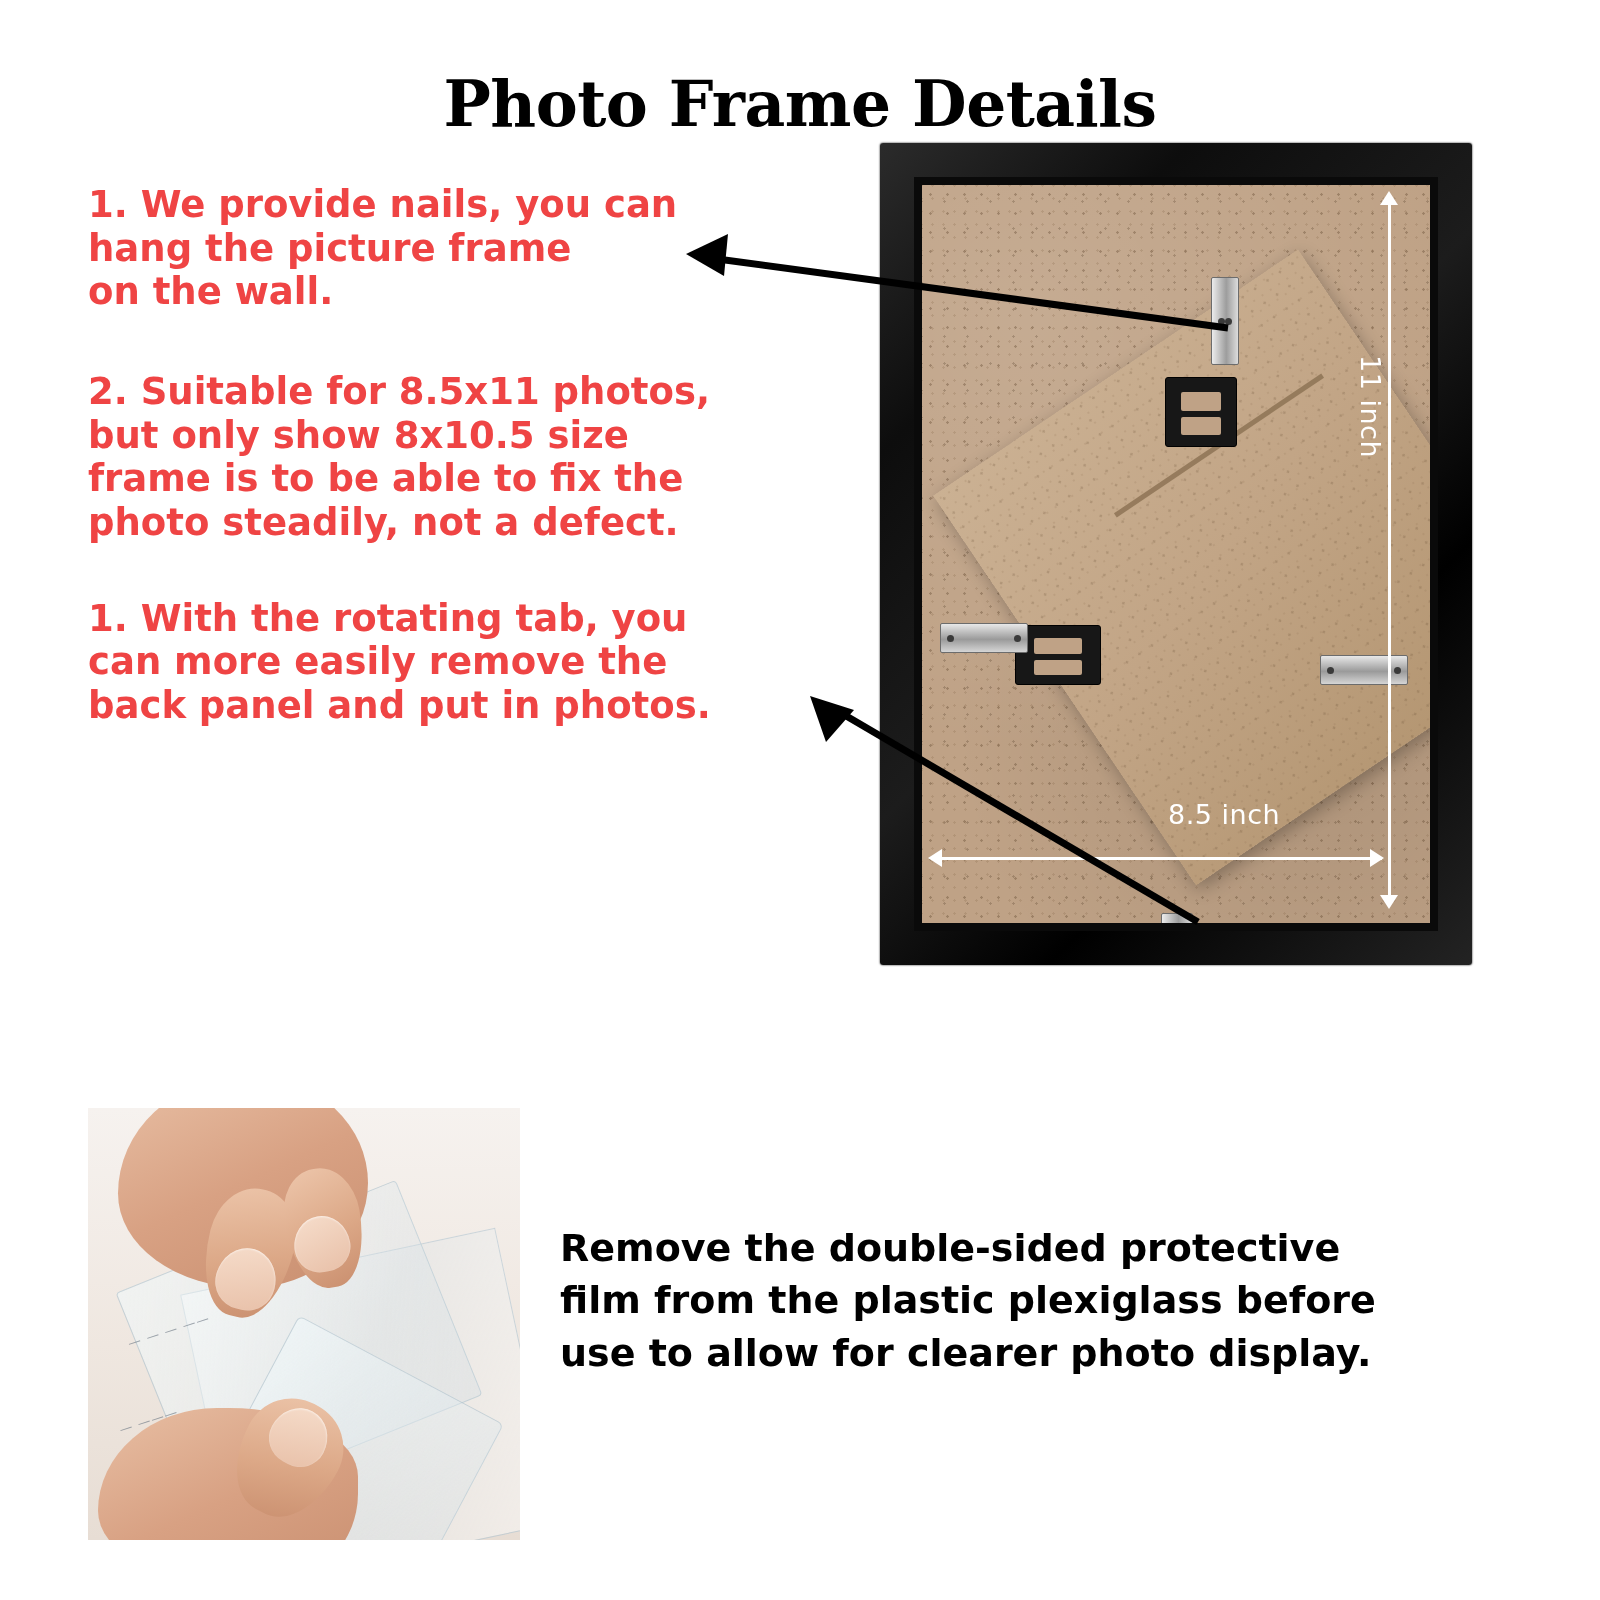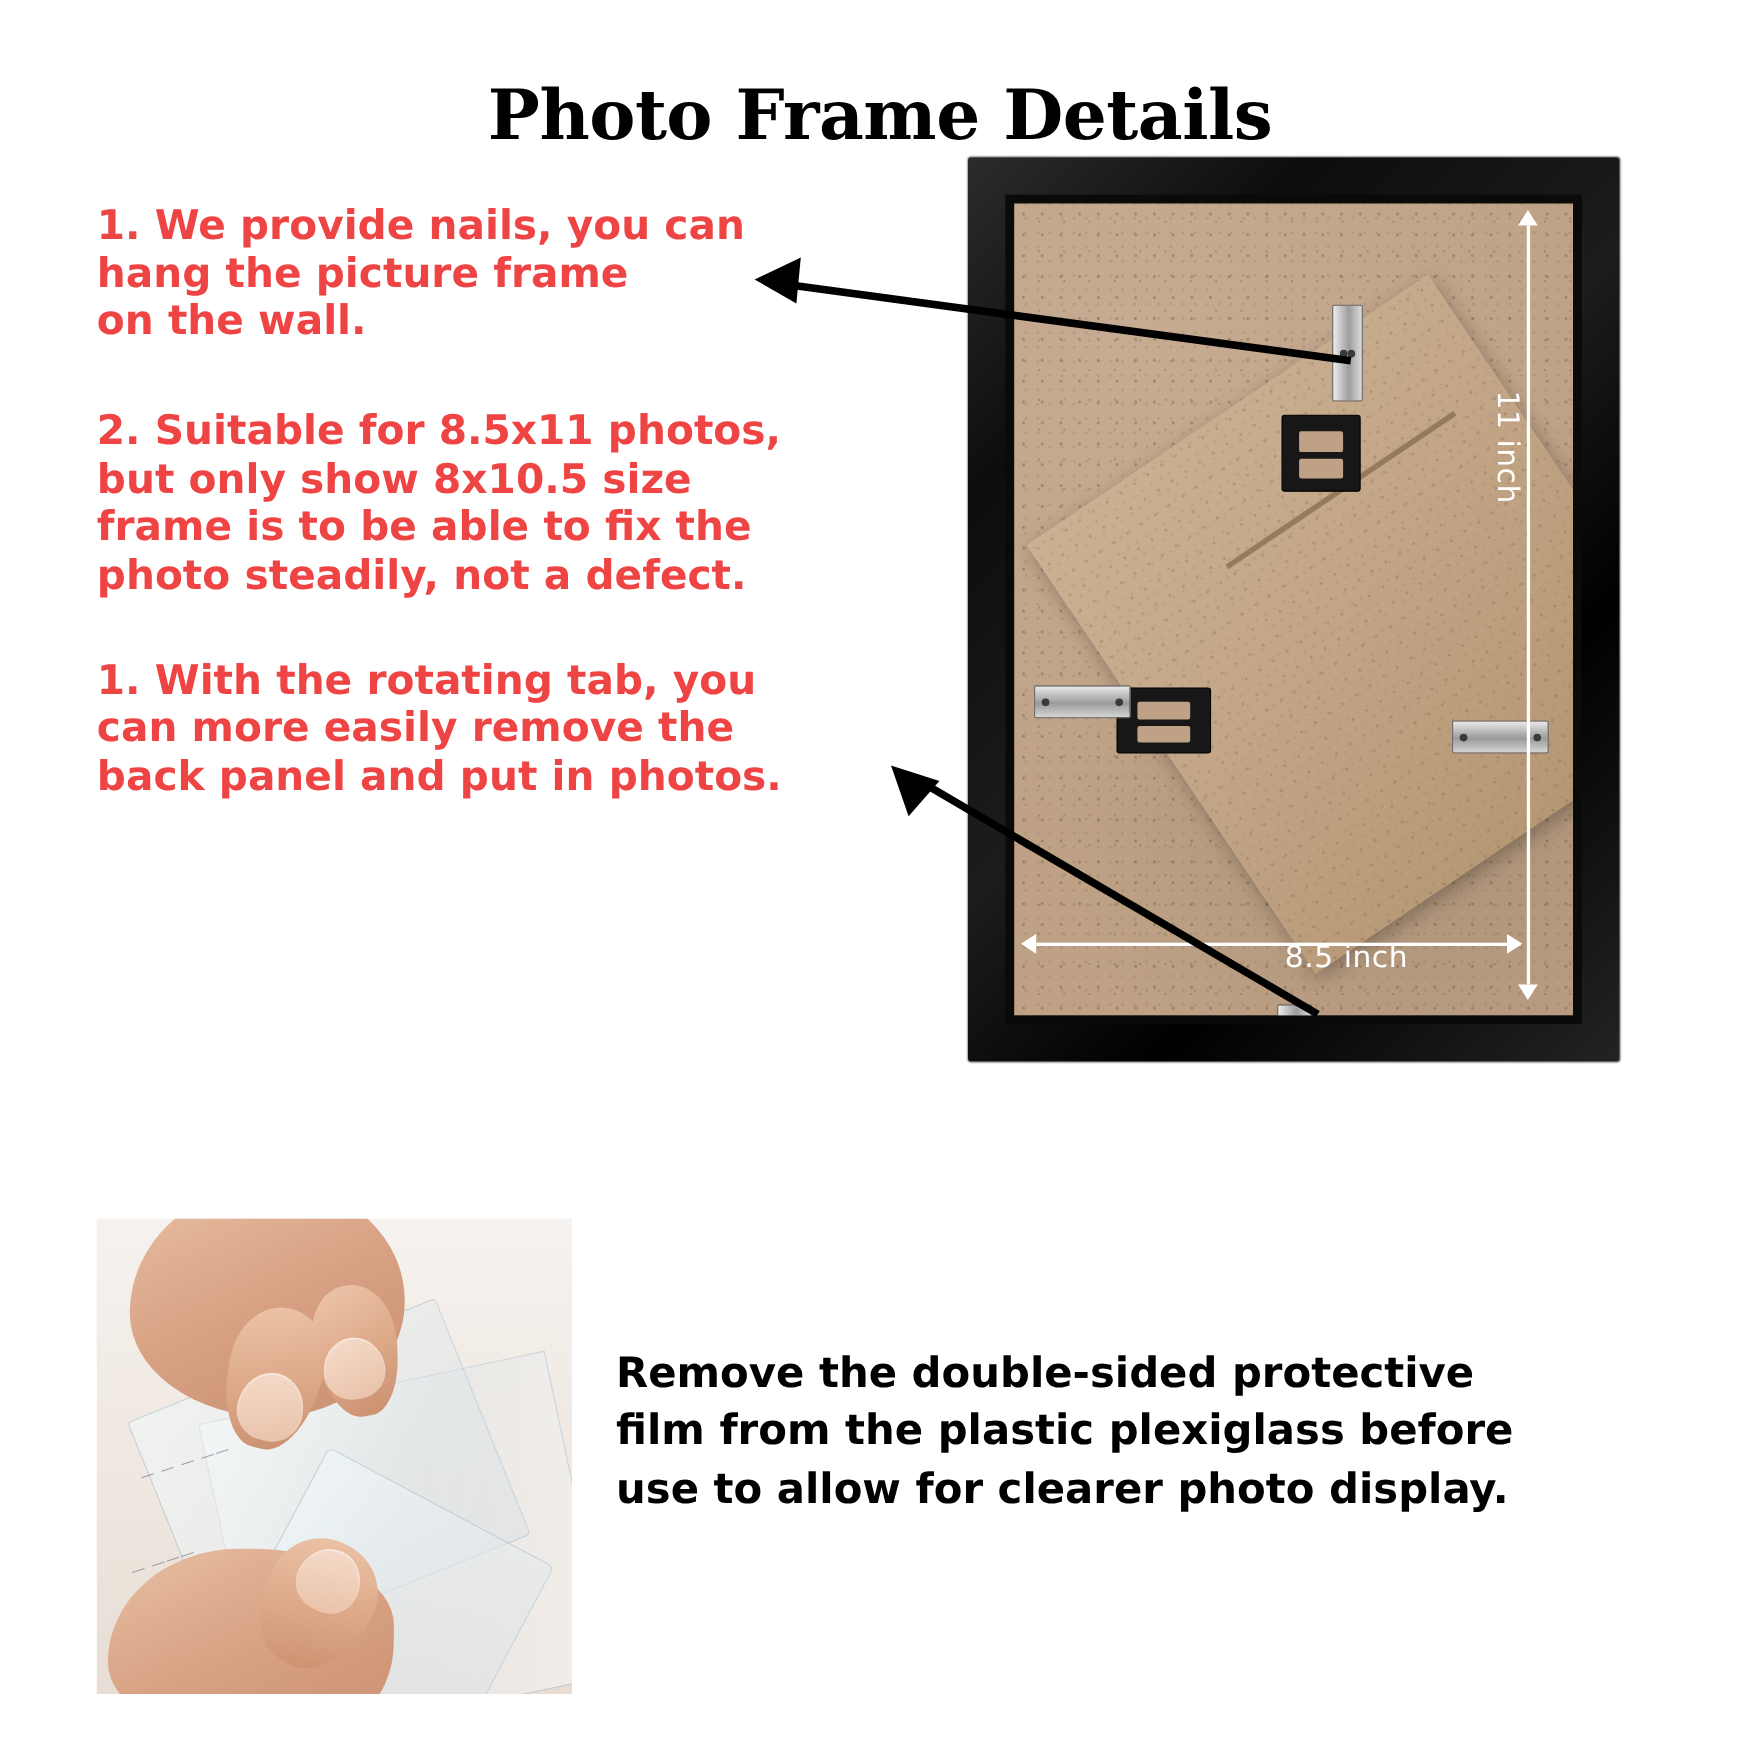--- a/index.html
+++ b/index.html
@@ -300,21 +300,21 @@
   </div>
 
   <div class="dim-line dim-v" style="left:508px; top:62px; height:690px;"></div>
   <div class="arrow-head ah-up" style="left:500px; top:48px;"></div>
   <div class="arrow-head ah-down" style="left:500px; top:752px;"></div>
   <div class="dim-label vertical" style="left:475px; top:212px;">11 inch</div>
 
   <div class="dim-line dim-h" style="left:62px; top:714px; width:440px;"></div>
   <div class="arrow-head ah-left" style="left:48px; top:706px;"></div>
   <div class="arrow-head ah-right" style="left:490px; top:706px;"></div>
-  <div class="dim-label" style="left:288px; top:712px;">8.5 inch</div>
+  <div class="dim-label" style="left:288px; top:656px;">8.5 inch</div>
 </div>
 
 <svg id="arrow-1" width="560" height="130" style="left:680px; top:210px;" viewBox="0 0 560 130">
   <line x1="548" y1="118" x2="30" y2="48" stroke="#000" stroke-width="7"></line>
   <polygon points="6,44 48,24 44,66" fill="#000"></polygon>
 </svg>
 
 <svg id="arrow-2" width="420" height="260" style="left:800px; top:690px;" viewBox="0 0 420 260">
   <line x1="398" y1="232" x2="36" y2="20" stroke="#000" stroke-width="7"></line>
   <polygon points="10,6 54,20 26,52" fill="#000"></polygon>

